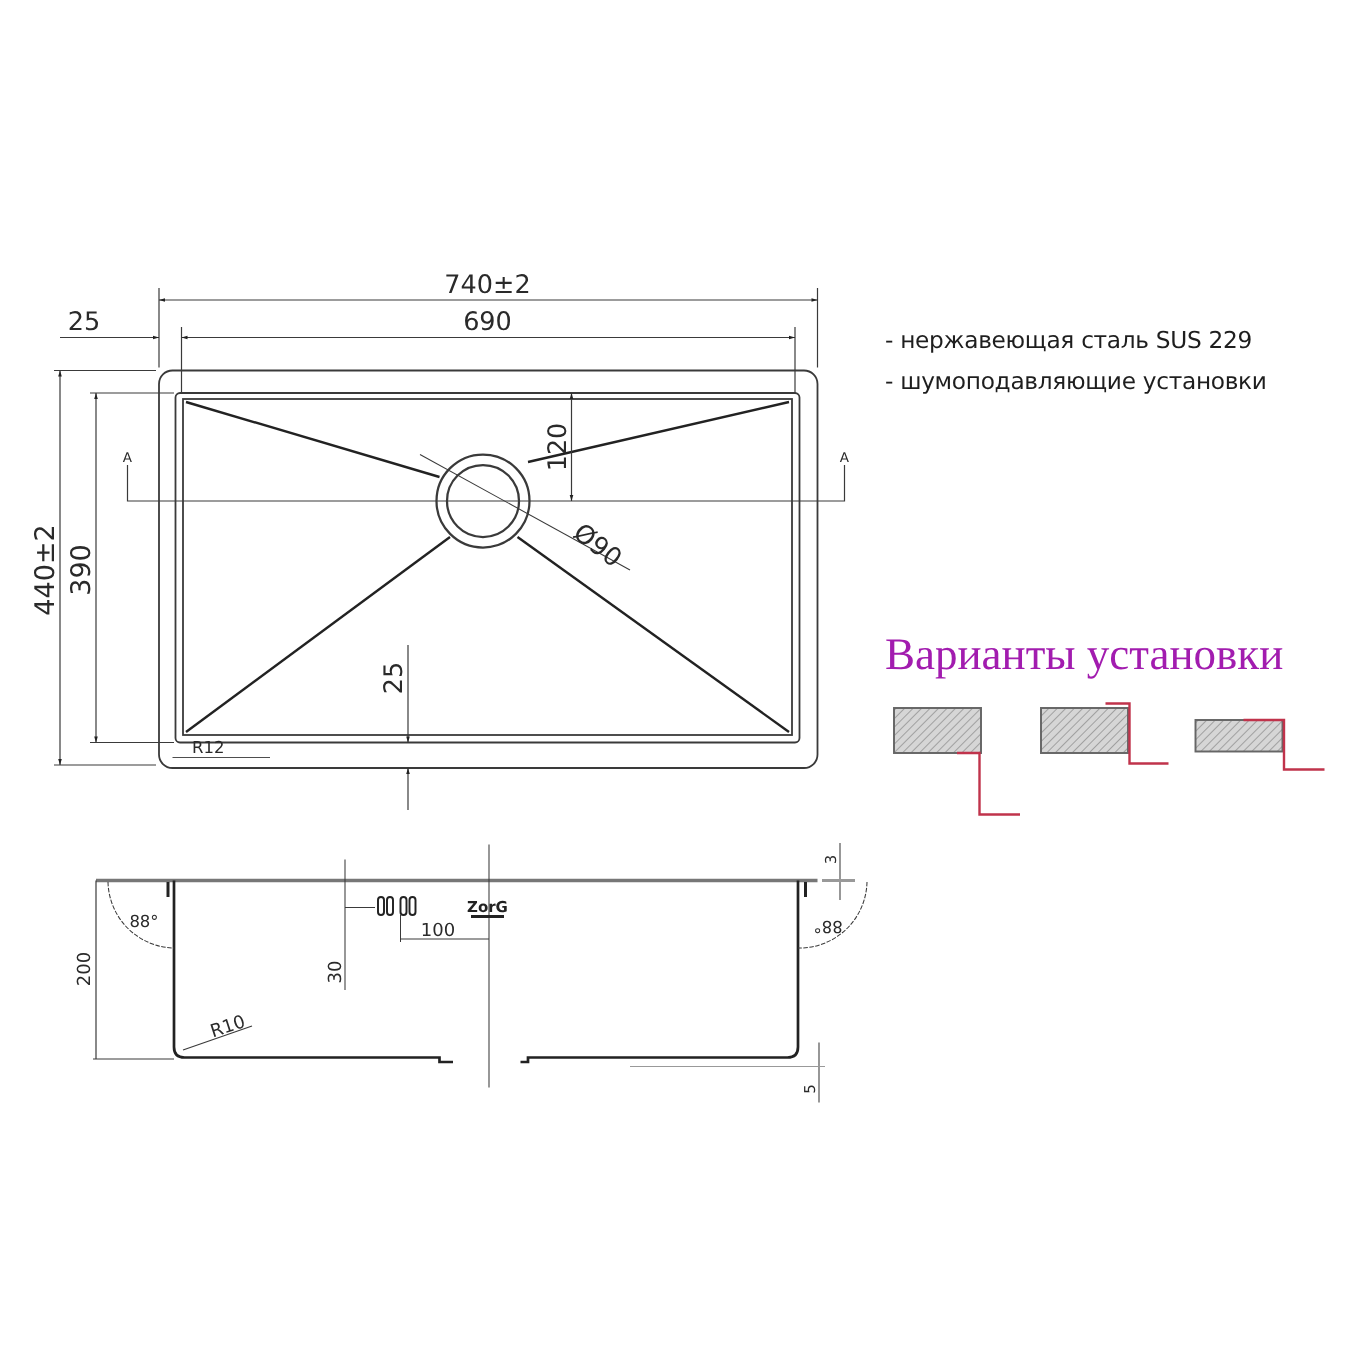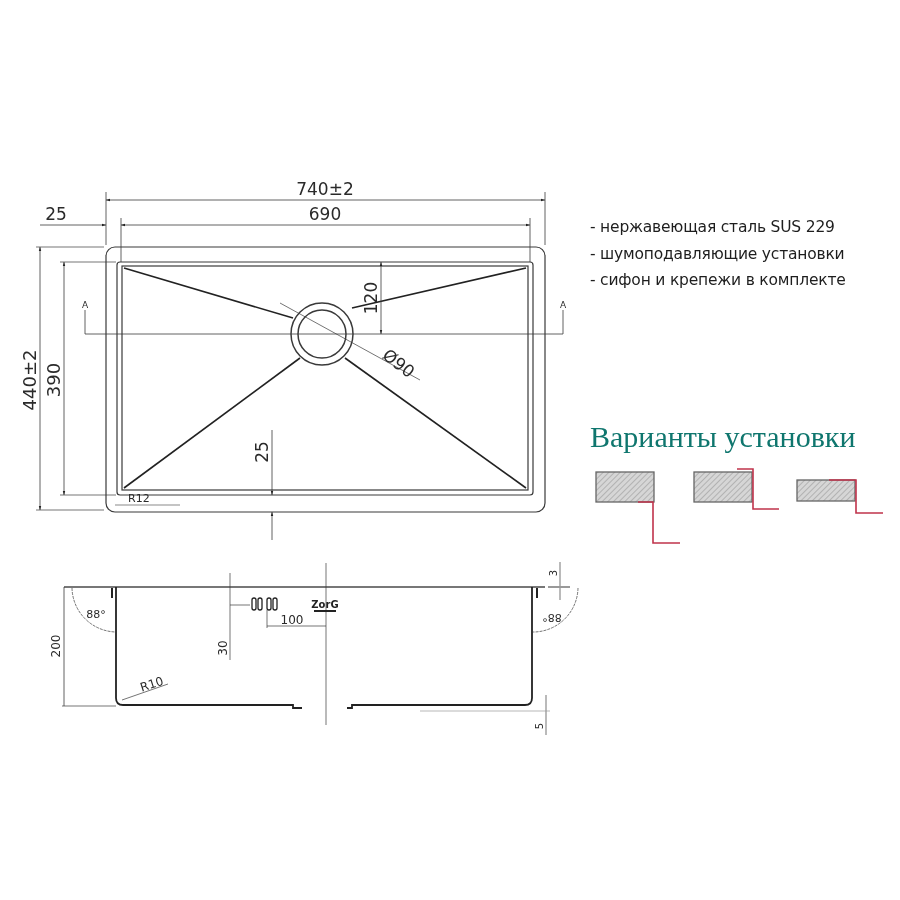--- a/index.html
+++ b/index.html
@@ -1,21 +1,21 @@
 <!DOCTYPE html>
 <html><head>
   <meta charset="utf-8">
   <style>
     html, body { margin: 0; padding: 0; background: #ffffff; }
     body { width: 900px; height: 900px; position: relative; overflow: hidden; font-family: "Liberation Sans", sans-serif; }
     #drawing { position: absolute; left: 0; top: 0; width: 900px; height: 900px; }
     .dim { font-family: "DejaVu Sans", sans-serif; fill: #2a2a2a; }
     .spec-list { position: absolute; left: 590px; top: 214px; margin: 0; padding: 0; list-style: none; }
     .spec-list li { font-family: "DejaVu Sans", sans-serif; font-size: 15.5px; line-height: 26.5px; color: #1e1e1e; white-space: nowrap; letter-spacing: -0.2px; }
-    .install-title { position: absolute; left: 590px; top: 420px; font-family: "Liberation Serif", serif; font-size: 30px; color: #0f766e; white-space: nowrap; }
+    .install-title { position: absolute; left: 590px; top: 420px; font-family: "Liberation Serif", serif; font-size: 30px; color: #a21caf; white-space: nowrap; }
   </style>
 </head>
 <body>
 
 <svg id="drawing" viewBox="0 0 900 900" xmlns="http://www.w3.org/2000/svg">
   <defs>
     <marker id="arr" viewBox="0 0 10 10" refX="10" refY="5" markerWidth="7" markerHeight="5" orient="auto-start-reverse">
       <path d="M0,2 L10,5 L0,8 z" fill="#222"></path>
     </marker>
     <pattern id="hatch" patternUnits="userSpaceOnUse" width="4" height="4" patternTransform="rotate(45)">
@@ -148,16 +148,15 @@
   </g>
   <g>
     <rect x="797" y="480" width="58" height="21" fill="url(#hatch)" stroke="#666" stroke-width="1.3"></rect>
     <polyline points="829,480 856,480 856,513 883,513" fill="none" stroke="#c0334b" stroke-width="1.6"></polyline>
   </g>
 </svg>
 
 <ul class="spec-list">
   <li>- нержавеющая сталь SUS 229</li>
   <li>- шумоподавляющие установки</li>
-  <li>- сифон и крепежи в комплекте</li>
 </ul>
 
 <div class="install-title">Варианты установки</div>
 
 </body></html>

